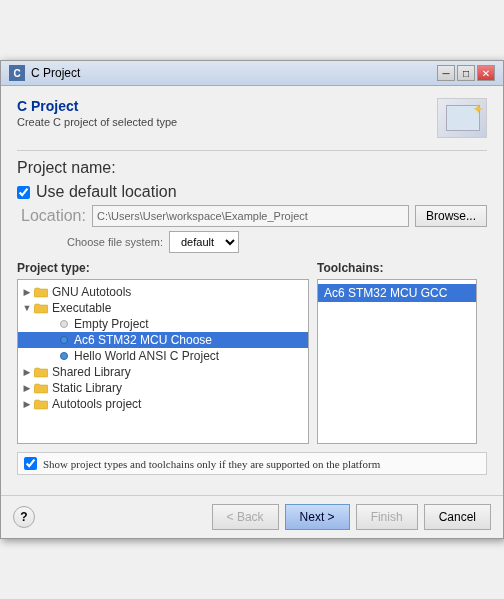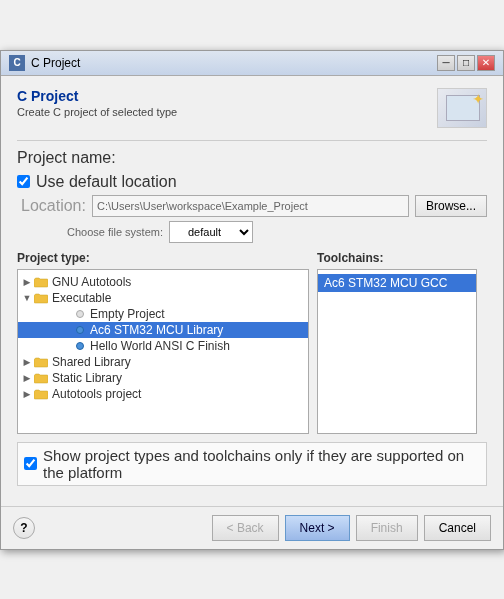--- a/index.html
+++ b/index.html
@@ -177,21 +177,21 @@
     }
     .filesystem-label {
       font-size: 11px;
       color: #666;
     }
     .filesystem-select {
       height: 22px;
       border: 1px solid #aaa;
       background: white;
       font-size: 11px;
-      padding: 0 14px;
+      padding: 0 7px;
     }
     .panels-row {
       display: flex;
       gap: 8px;
       margin-bottom: 8px;
     }
     .panel-label {
       font-size: 12px;
       font-weight: bold;
       color: #333;
@@ -246,21 +246,21 @@
       color: #333;
     }
     .bullet {
       width: 8px;
       height: 8px;
       border-radius: 50%;
       flex-shrink: 0;
     }
     .bullet-empty { background: #e0e0e0; border: 1px solid #aaa; }
     .bullet-filled { background: #4a90d9; border: 1px solid #2266aa; }
-    .indent-2 { padding-left: 46px; }
+    .indent-2 { padding-left: 30px; }
     .toolchain-item {
       display: flex;
       align-items: center;
       padding: 2px 6px;
       gap: 4px;
     }
     .toolchain-item.selected {
       background: #3875d7;
       color: white;
     }
@@ -270,22 +270,23 @@
     .bottom-checkbox-row {
       display: flex;
       align-items: center;
       gap: 6px;
       margin-bottom: 8px;
       padding: 4px 6px;
       border: 1px solid #ccc;
       background: #fafafa;
     }
     .bottom-checkbox-label {
-      font-size: 15px;
+      font-size: 11px;
       color: #333;
+      font-family: Liberation Serif, serif;
     }
     .footer {
       border-top: 1px solid #ccc;
       padding: 8px 12px;
       display: flex;
       align-items: center;
       justify-content: space-between;
       background: #f0f0f0;
     }
     .footer-left {
@@ -408,27 +409,27 @@
 
           <div class="tree-item indent-2">
             <span class="tree-toggle"> </span>
             <span class="bullet bullet-empty"></span>
             <span class="item-label" style="margin-left:4px;">Empty Project</span>
           </div>
 
           <div class="tree-item indent-2 selected">
             <span class="tree-toggle"> </span>
             <span class="bullet bullet-filled"></span>
-            <span class="item-label" style="margin-left:4px;">Ac6 STM32 MCU Library</span>
+            <span class="item-label" style="margin-left:4px;">Ac6 STM32 MCU Choose</span>
           </div>
 
           <div class="tree-item indent-2">
             <span class="tree-toggle"> </span>
             <span class="bullet bullet-filled"></span>
-            <span class="item-label" style="margin-left:4px;">Hello World ANSI C Finish</span>
+            <span class="item-label" style="margin-left:4px;">Hello World ANSI C Project</span>
           </div>
 
           <div class="tree-item">
             <span class="tree-toggle">▶</span>
             <span class="folder-icon">
               <svg class="folder-svg" viewBox="0 0 14 12" fill="none">
                 <path d="M1 3 Q1 2 2 2 L5 2 L6 3 L13 3 Q14 3 14 4 L14 10 Q14 11 13 11 L1 11 Q0 11 0 10 L0 4 Q0 3 1 3Z" fill="#f0c040" stroke="#c8a020" stroke-width="0.5"></path>
               </svg>
             </span>
             <span class="item-label">Shared Library</span>

